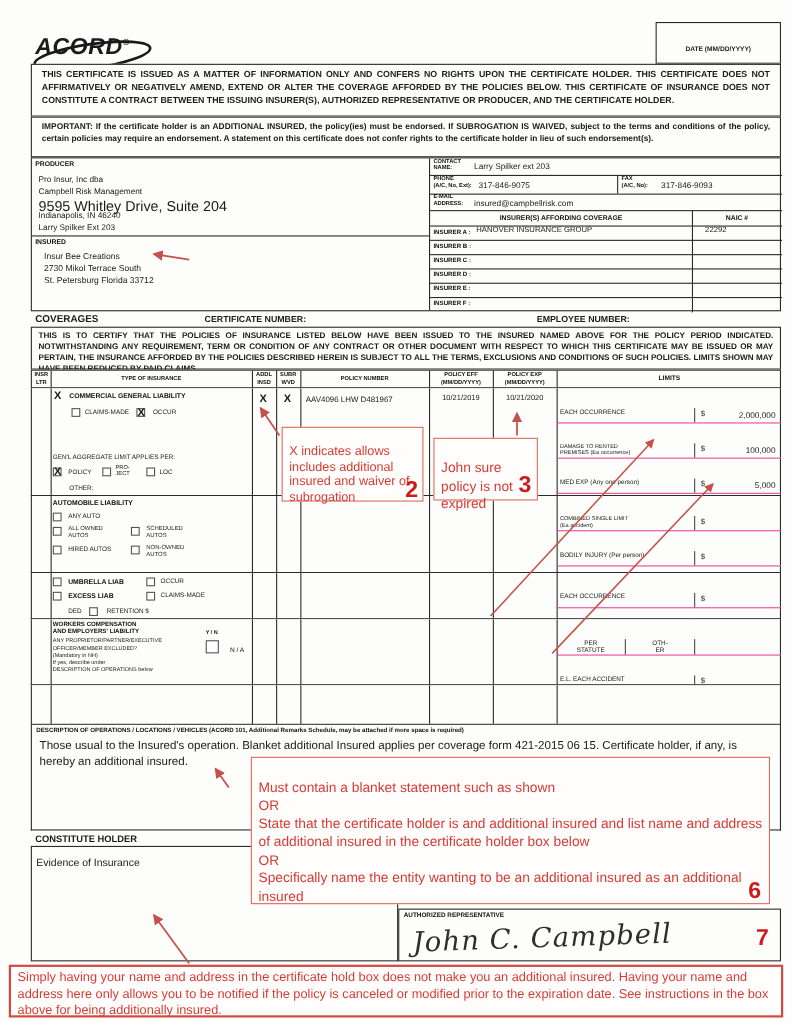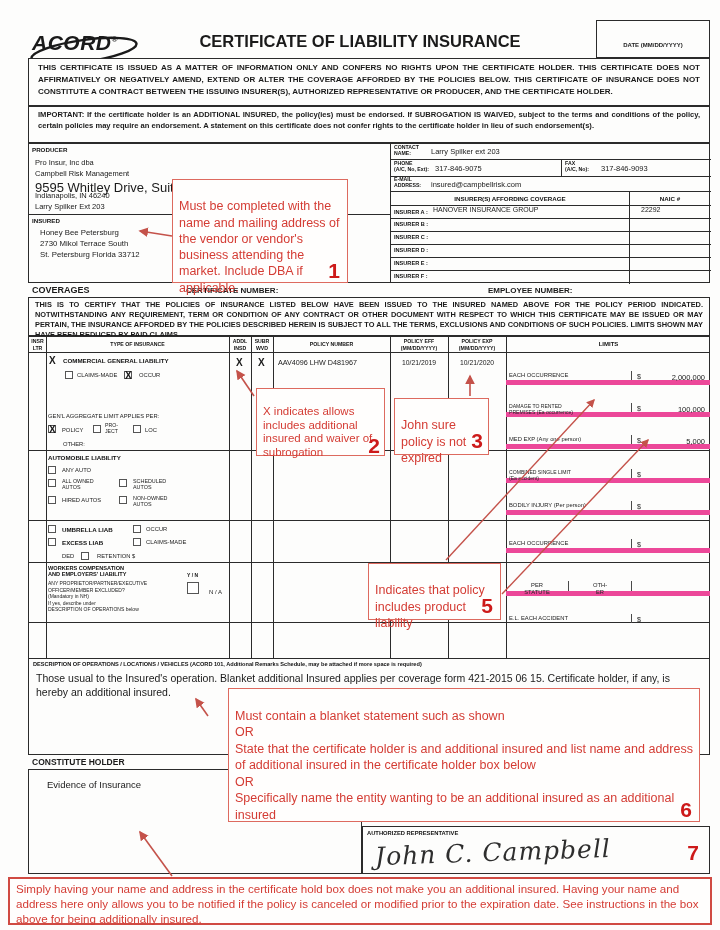--- a/index.html
+++ b/index.html
@@ -6,21 +6,21 @@
   body{width:720px;height:930px;position:relative;background:#efefed;font-family:"Liberation Sans",sans-serif;color:#1a1a1a}
   .page{position:absolute;left:0;top:0;width:720px;height:930px;background:#fdfdfc;overflow:hidden;white-space:pre-line}
   .abs{position:absolute;box-sizing:border-box}
   .box{position:absolute;box-sizing:border-box;border:1px solid #2b2b2b;background:#fdfdfc}
   .b{font-weight:bold}
   .just{text-align:justify}
   .vline{position:absolute;top:0;bottom:0;width:0;border-left:1px solid #2b2b2b}
   .hline{position:absolute;height:0;border-top:1px solid #2b2b2b}
   .sect{position:absolute;left:28px;width:682px;box-sizing:border-box;border:1px solid #2b2b2b;border-top:none;background:#fdfdfc}
   .limcol{position:absolute;left:477px;top:0;width:204px;height:100%}
-  .limrow{display:flex;box-sizing:border-box;border-bottom:5px solid #ec4899}
+  .limrow{display:flex;box-sizing:border-box;border-bottom:1px solid #ec4899}
   .limrow.last{border-bottom:none}
   .liml{width:126px;box-sizing:border-box;border-right:1px solid #4a4a4a;font-size:5.8px;line-height:1.15;padding:1px 0 0 3px;color:#222}
   .limc{width:15px;font-size:7px;padding:2px 0 0 5px;box-sizing:border-box}
   .limv{flex:1;text-align:right;font-size:7.5px;padding:2px 5px 0 0}
   .ck{position:absolute;width:8px;height:8px;border:1px solid #555;background:#fff;box-sizing:border-box}
   .xm{position:absolute;font-weight:bold;font-size:10px;line-height:1}
   .ckm{position:absolute;left:0;top:-2px;font-weight:bold;font-size:10px}
   .lab{position:absolute;font-size:5.8px;line-height:1.15;color:#222}
   .lab-b{position:absolute;font-size:6.2px;font-weight:bold;line-height:1.15;color:#111}
   .th{position:absolute;top:1px;font-size:5.2px;font-weight:bold;text-align:center;line-height:1.25;color:#111}
@@ -36,21 +36,20 @@
 <div class="page">
 
   
   <div class="abs" style="left:26px;top:18px;width:124px;height:42px">
     <svg width="124" height="42" viewBox="0 0 124 42">
       <ellipse cx="58" cy="15" rx="53" ry="11" fill="none" stroke="#1a1a1a" stroke-width="2.4" transform="rotate(-8 58 15)"></ellipse>
     </svg>
     <div class="abs b" style="left:6px;top:13px;font-size:21px;font-style:italic;letter-spacing:.5px"><span>ACORD</span><span style="font-size:8px;vertical-align:super">®</span></div>
   </div>
 
-  <div class="abs b" style="left:150px;top:32px;width:420px;text-align:center;font-size:16.5px">CERTIFICATE OF LIABILITY INSURANCE</div>
 
   <div class="box" style="left:596px;top:20px;width:114px;height:38px">
     <div class="b" style="font-size:6px;text-align:center;padding-top:3px">DATE (MM/DD/YYYY)</div>
     <div style="font-size:8px;padding:6px 0 0 6px">10/21/2019</div>
   </div>
 
   
   <div class="box b just" style="left:28px;top:58px;width:682px;height:48px;padding:3px 9px;font-size:8px;line-height:1.5">THIS CERTIFICATE IS ISSUED AS A MATTER OF INFORMATION ONLY AND CONFERS NO RIGHTS UPON THE CERTIFICATE HOLDER. THIS CERTIFICATE DOES NOT AFFIRMATIVELY OR NEGATIVELY AMEND, EXTEND OR ALTER THE COVERAGE AFFORDED BY THE POLICIES BELOW.  THIS CERTIFICATE OF INSURANCE DOES NOT CONSTITUTE A CONTRACT BETWEEN THE ISSUING INSURER(S), AUTHORIZED REPRESENTATIVE OR PRODUCER, AND THE CERTIFICATE HOLDER.</div>
   <div class="box b just" style="left:28px;top:106px;width:682px;height:37px;padding:2px 9px;font-size:7.6px;line-height:1.45;font-weight:600">IMPORTANT:  If the certificate holder is an ADDITIONAL INSURED, the policy(ies) must be endorsed.  If SUBROGATION IS WAIVED, subject to the terms and conditions of the policy, certain policies may require an endorsement.  A statement on this certificate does not confer rights to the certificate holder in lieu of such endorsement(s).</div>
 
@@ -58,21 +57,21 @@
   <div class="box" style="left:28px;top:143px;width:682px;height:140px">
     <div class="abs" style="left:0;top:0;width:362px;height:100%;border-right:1px solid #2b2b2b">
       <div class="lab-b" style="left:3px;top:2px">PRODUCER</div>
       <div class="abs" style="left:6px;top:14px;font-size:7.5px">Pro Insur, Inc dba</div>
       <div class="abs" style="left:6px;top:25px;font-size:7.5px">Campbell Risk Management</div>
       <div class="abs" style="left:6px;top:36px;font-size:13px">9595 Whitley Drive, Suite 204</div>
       <div class="abs" style="left:6px;top:47px;font-size:7.5px">Indianapolis, IN 46240</div>
       <div class="abs" style="left:6px;top:58px;font-size:7.5px">Larry Spilker Ext 203</div>
       <div class="hline" style="left:0;top:70px;width:362px"></div>
       <div class="lab-b" style="left:3px;top:73px">INSURED</div>
-      <div class="abs" style="left:11px;top:84px;font-size:7.8px">Honey Bee Petersburg</div>
+      <div class="abs" style="left:11px;top:84px;font-size:7.8px">Insur Bee Creations</div>
       <div class="abs" style="left:11px;top:95px;font-size:7.8px">2730 Mikol Terrace South</div>
       <div class="abs" style="left:11px;top:106px;font-size:7.8px">St. Petersburg Florida 33712</div>
     </div>
     
     <div class="hline" style="left:362px;top:15px;width:320px"></div>
     <div class="hline" style="left:362px;top:32px;width:320px"></div>
     <div class="hline" style="left:362px;top:47px;width:320px"></div>
     <div class="hline" style="left:362px;top:61px;width:320px"></div>
     <div class="hline" style="left:362px;top:74px;width:320px"></div>
     <div class="hline" style="left:362px;top:87px;width:320px"></div>
@@ -284,44 +283,36 @@
 
   
   <div class="sect" style="top:659px;height:96px">
     <div class="lab-b" style="left:4px;top:2px;font-size:5.6px">DESCRIPTION OF OPERATIONS / LOCATIONS / VEHICLES  (ACORD 101, Additional Remarks Schedule, may be attached if more space is required)</div>
     <div class="abs" style="left:7px;top:12px;width:668px;font-size:10.5px;line-height:1.35">Those usual to the Insured's operation. Blanket additional Insured applies per coverage form 421-2015 06 15. Certificate holder, if any, is hereby an additional insured.</div>
   </div>
 
   
   <div class="abs b" style="left:32px;top:757px;font-size:8.5px">CONSTITUTE HOLDER</div>
   <div class="box" style="left:28px;top:769px;width:334px;height:105px">
-    <div class="abs" style="left:18px;top:9px;font-size:9.5px">Evidence of Insurance</div>
+    <div class="abs" style="left:4px;top:9px;font-size:9.5px">Evidence of Insurance</div>
   </div>
   <div class="box" style="left:362px;top:826px;width:348px;height:48px">
     <div class="lab-b" style="left:4px;top:3px;font-size:5.8px">AUTHORIZED REPRESENTATIVE</div>
     <div class="abs sig" style="left:12px;top:11px">John C. Campbell</div>
     <div class="abs" style="right:10px;top:14px;font-size:21px;font-weight:bold;color:#cd1a1a">7</div>
   </div>
 
   
-  <div class="callout" style="left:172px;top:179px;width:176px;height:104px">
-    <span>Must be completed with the name and mailing address of the vendor or vendor's business attending the market. Include DBA if applicable.</span>
-    <span class="num">1</span>
-  </div>
   <div class="callout" style="left:256px;top:388px;width:129px;height:68px;font-size:11.5px;line-height:1.2">
     <span>X indicates allows includes additional insured and waiver of subrogation</span>
     <span class="num" style="bottom:-2px;right:4px">2</span>
   </div>
   <div class="callout" style="left:394px;top:398px;width:95px;height:57px">
     <span>John sure policy is not expired</span>
     <span class="num" style="bottom:2px;right:5px">3</span>
-  </div>
-  <div class="callout" style="left:368px;top:563px;width:133px;height:57px">
-    <span>Indicates that policy includes product liability</span>
-    <span class="num" style="bottom:2px">5</span>
   </div>
   <div class="callout" style="left:228px;top:688px;width:472px;height:134px;line-height:1.32">
     <span>Must contain a blanket statement such as shown
 OR
 State that the certificate holder is and additional insured and list name and address of additional insured in the certificate holder box below
 OR
 Specifically name the entity wanting to be an additional insured as an additional insured</span>
     <span class="num">6</span>
   </div>
   <div class="abs redtxt" style="left:8px;top:877px;width:704px;height:48px;border:2px solid #d04a42;background:#fffefd;padding:2px 6px;font-size:11.6px;line-height:1.3;z-index:4">Simply having your name and address in the certificate hold box does not make you an additional insured. Having your name and address here only allows you to be notified if the policy is canceled or modified prior to the expiration date. See instructions in the box above for being additionally insured.</div>

